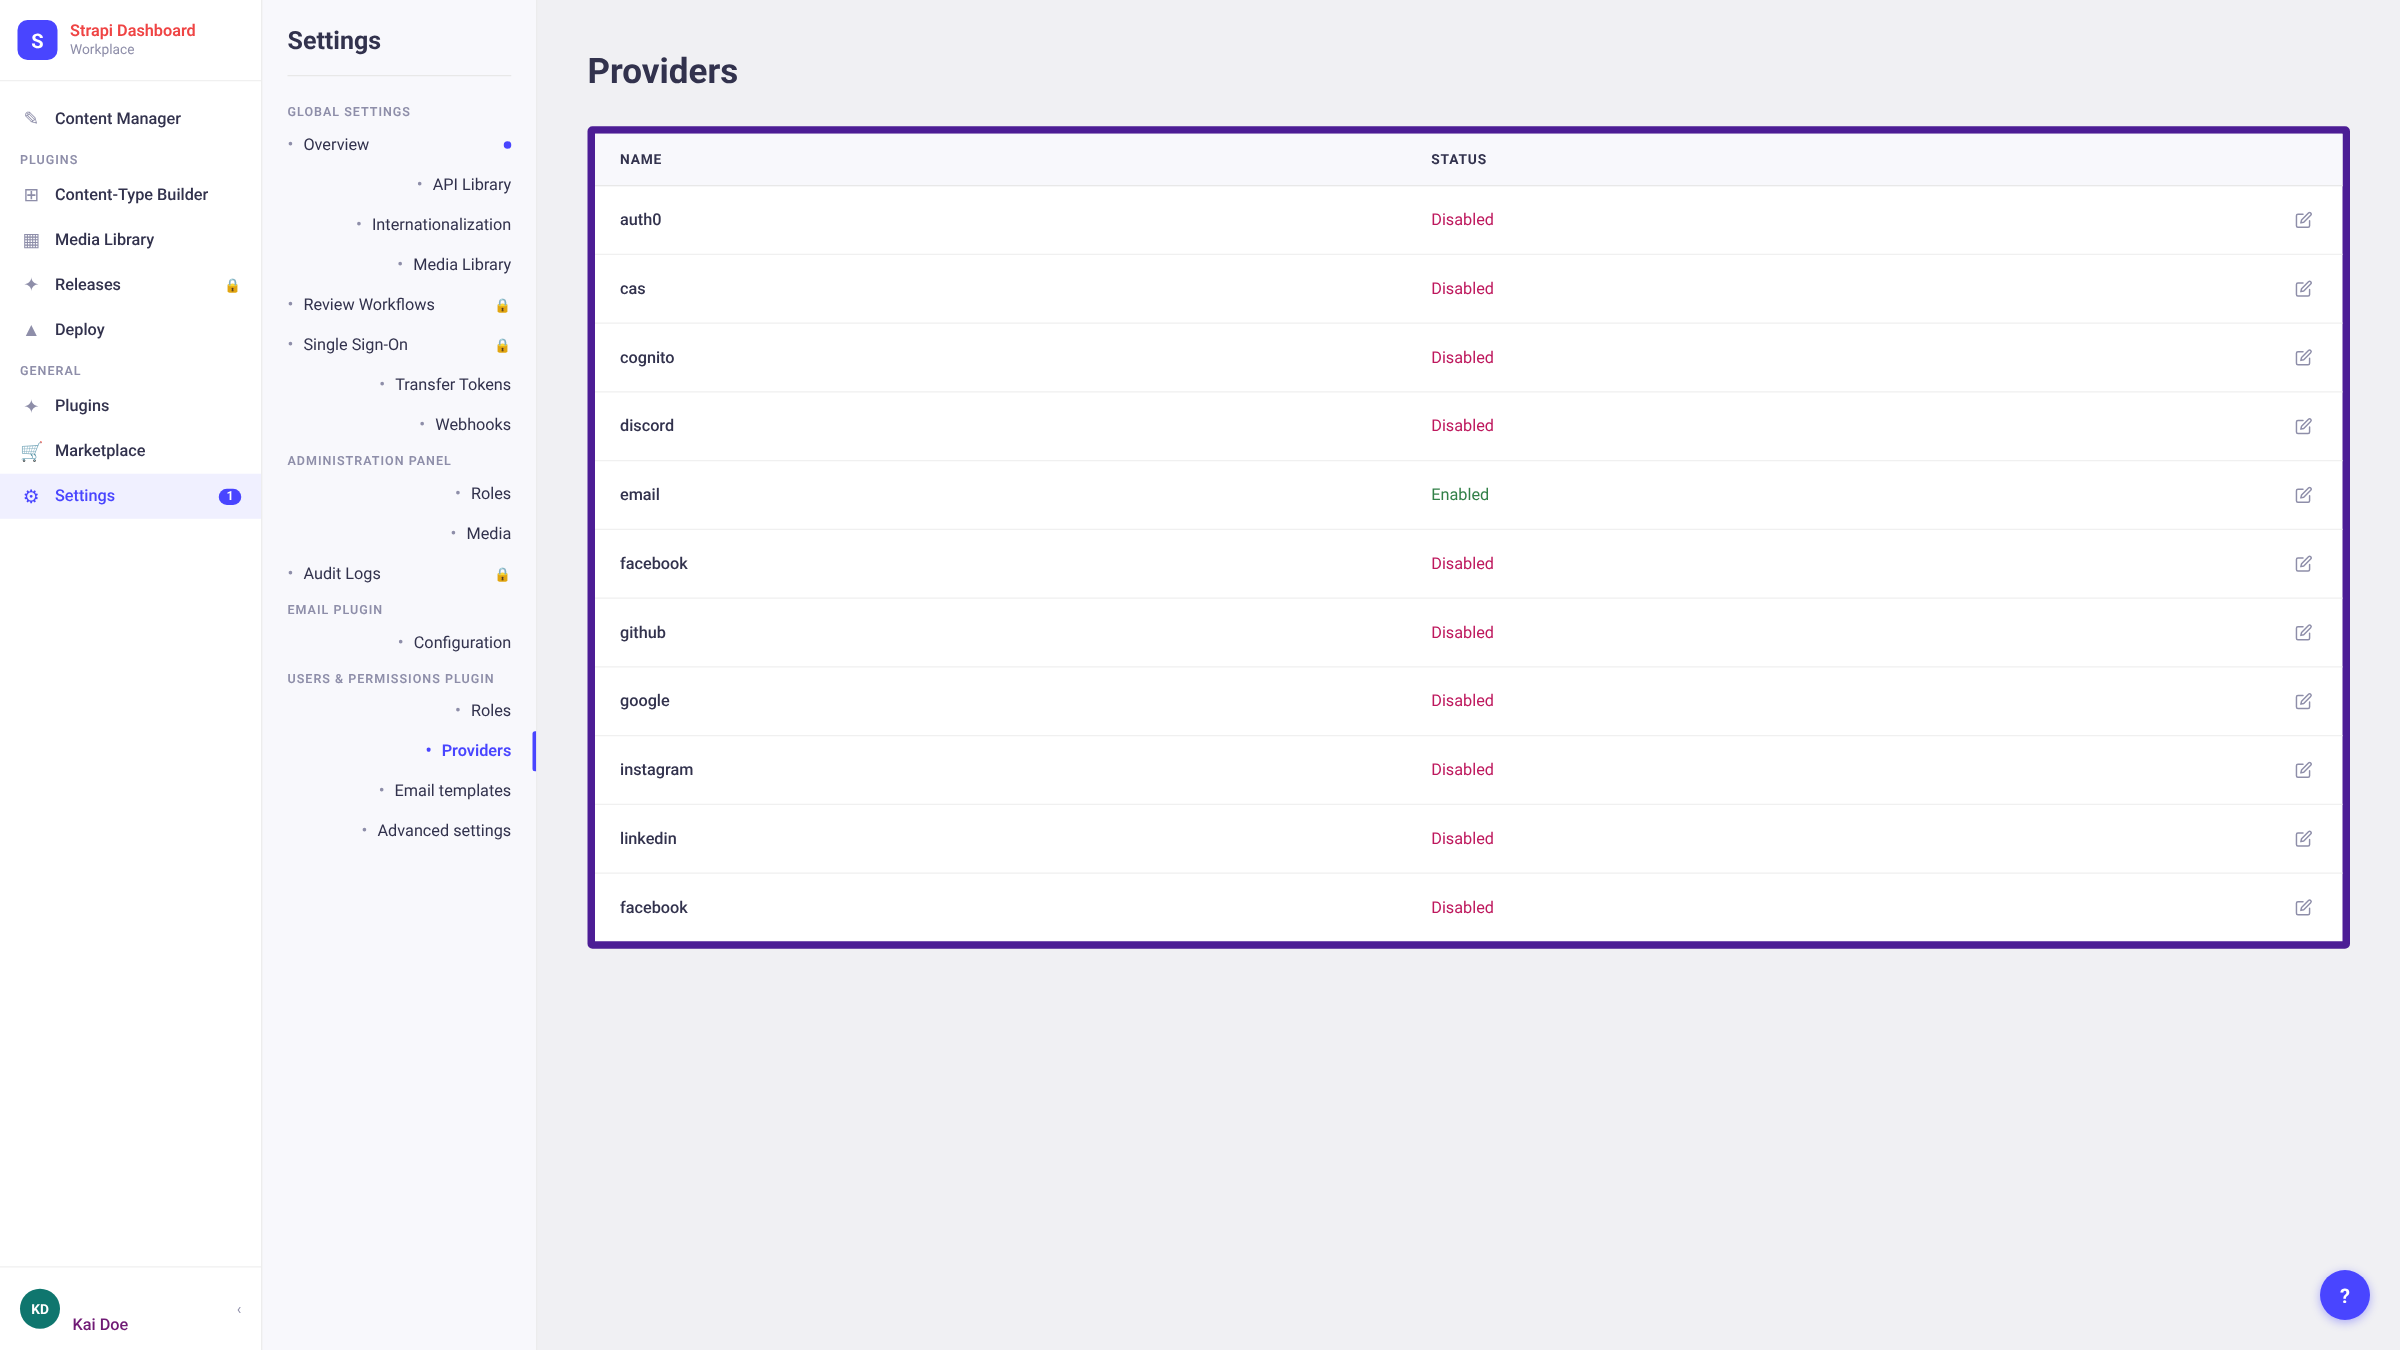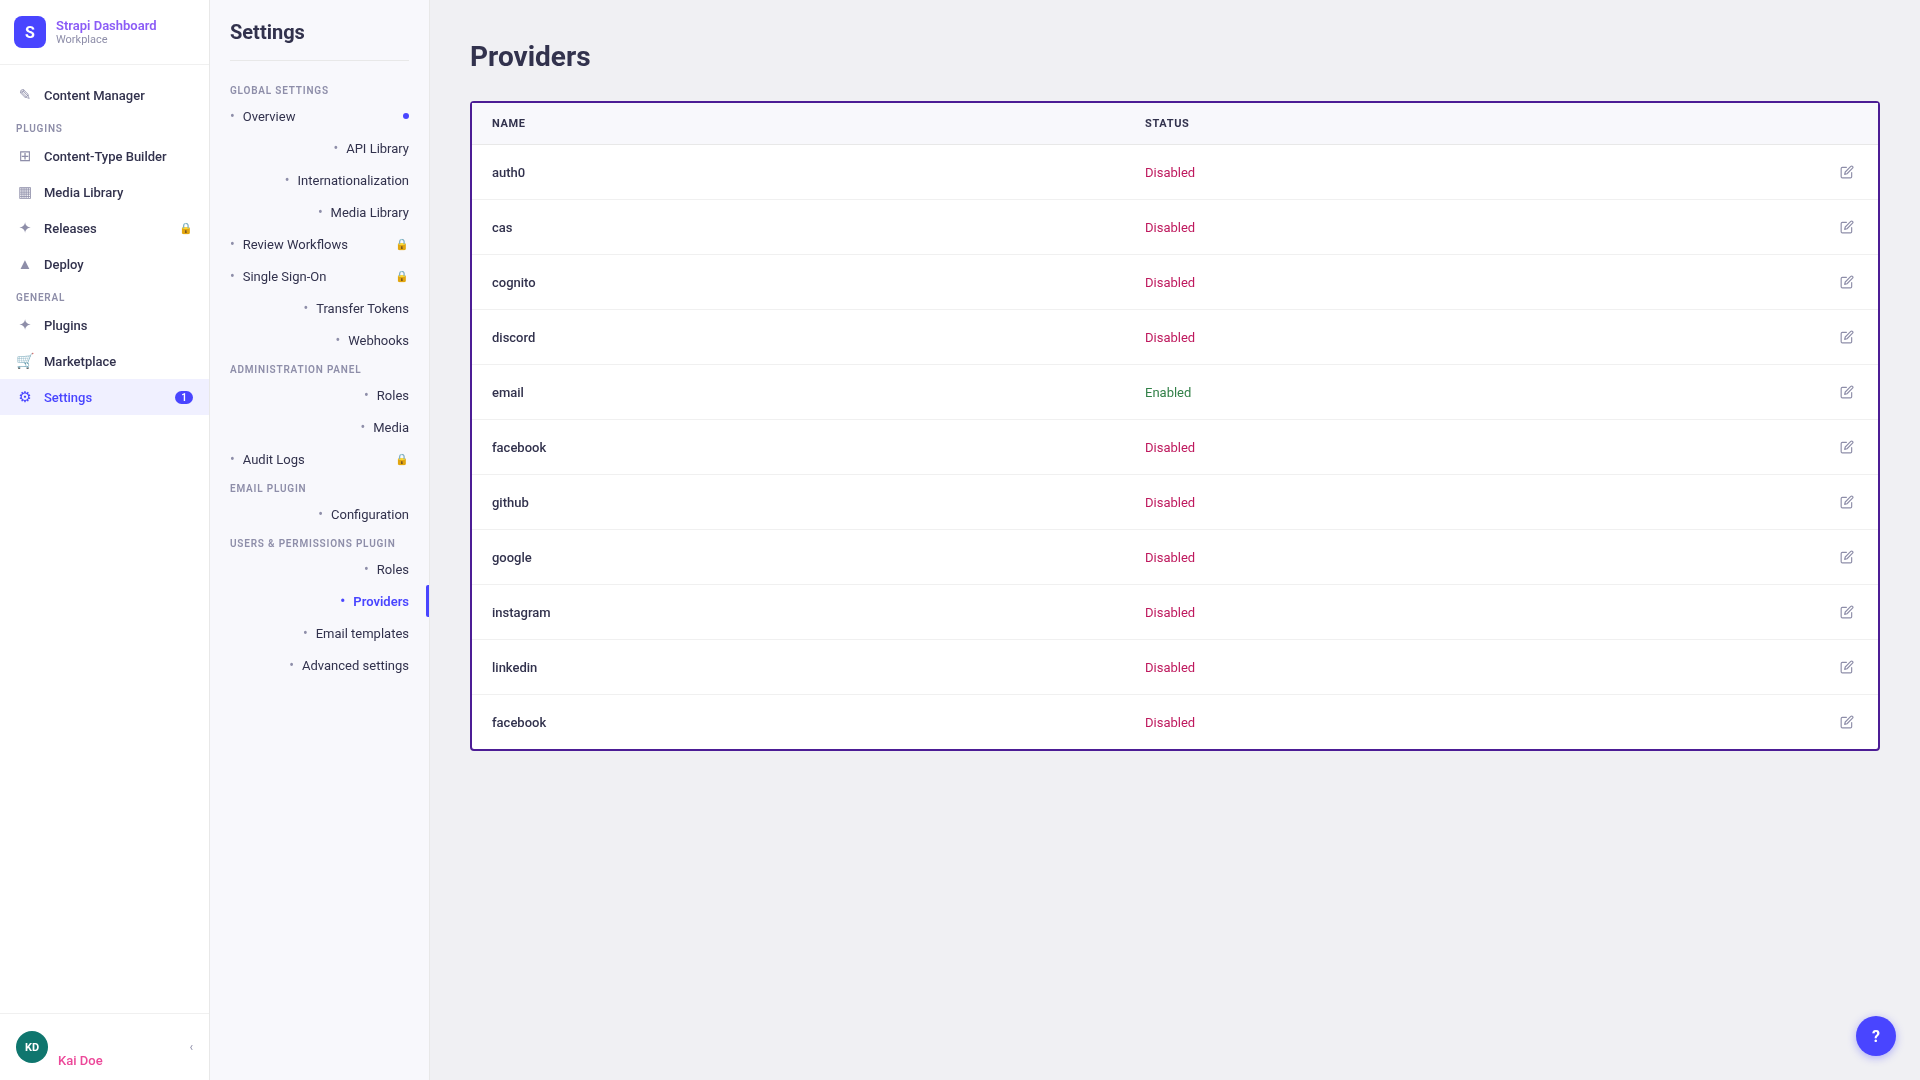--- a/index.html
+++ b/index.html
@@ -27,21 +27,21 @@
       height: 32px;
       background: #4945ff;
       border-radius: 8px;
       display: flex;
       align-items: center;
       justify-content: center;
       color: white;
       font-size: 16px;
       font-weight: bold;
     }
-    .sidebar-title { font-size: 13px; font-weight: 600; color: #8b5cf6; }
+    .sidebar-title { font-size: 13px; font-weight: 600; color: #ef4444; }
     .sidebar-subtitle { font-size: 11px; color: #8e8ea9; }
     .sidebar-nav { flex: 1; padding: 12px 0; overflow-y: auto; }
     .sidebar-section-label {
       font-size: 10px;
       font-weight: 600;
       color: #8e8ea9;
       letter-spacing: 0.08em;
       padding: 10px 16px 4px 16px;
       text-transform: uppercase;
     }
@@ -83,21 +83,21 @@
       border-radius: 50%;
       background: #0f766e;
       color: white;
       display: flex;
       align-items: center;
       justify-content: center;
       font-size: 11px;
       font-weight: 700;
       flex-shrink: 0;
     }
-    .footer-name { font-size: 13px; color: #ec4899; font-weight: 500; margin-top: 27px; }
+    .footer-name { font-size: 13px; color: #701a75; font-weight: 500; margin-top: 27px; }
     .footer-chevron { margin-left: auto; color: #8e8ea9; font-size: 12px; cursor: pointer; }
 
     
     .settings-panel {
       width: 220px;
       min-width: 220px;
       background: #f8f8fc;
       border-right: 1px solid #e8e8e8;
       height: 100vh;
       overflow-y: auto;
@@ -166,21 +166,21 @@
       font-size: 28px;
       font-weight: 700;
       color: #32324d;
       margin-bottom: 28px;
     }
 
     
     .table-container {
       background: #fff;
       border-radius: 4px;
-      border: 2px solid #4c1d95;
+      border: 6px solid #4c1d95;
     }
     .table-header {
       display: grid;
       grid-template-columns: 1fr 1fr 60px;
       padding: 14px 20px;
       border-bottom: 1px solid #e8e8e8;
       background: #f8f8fc;
     }
     .table-header-cell {
       font-size: 11px;

